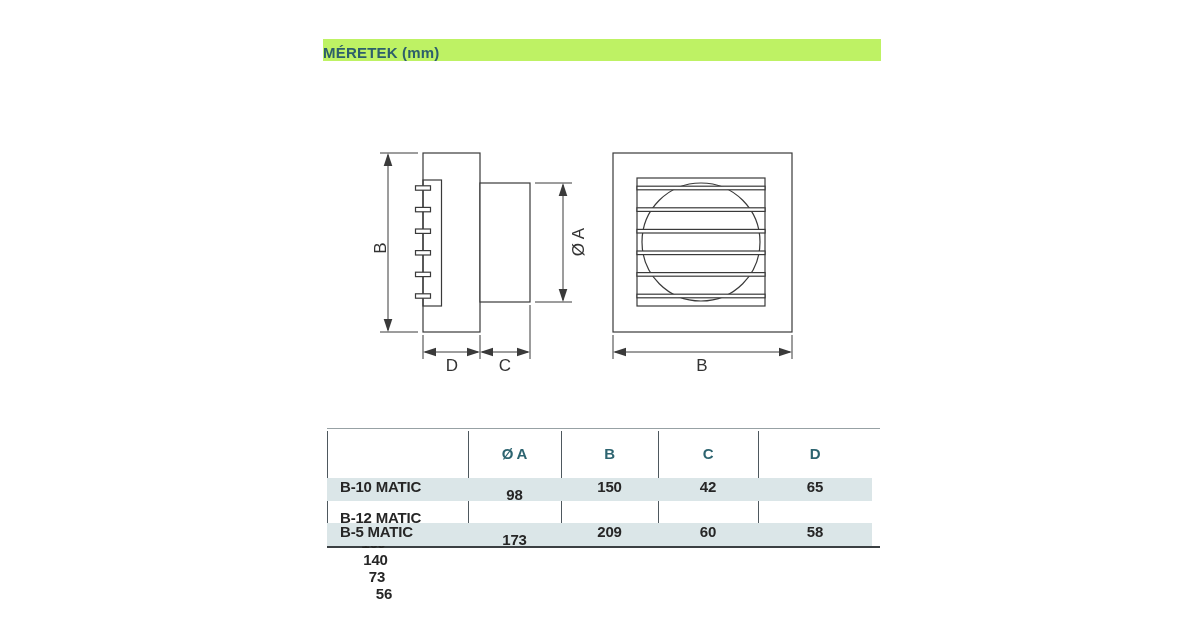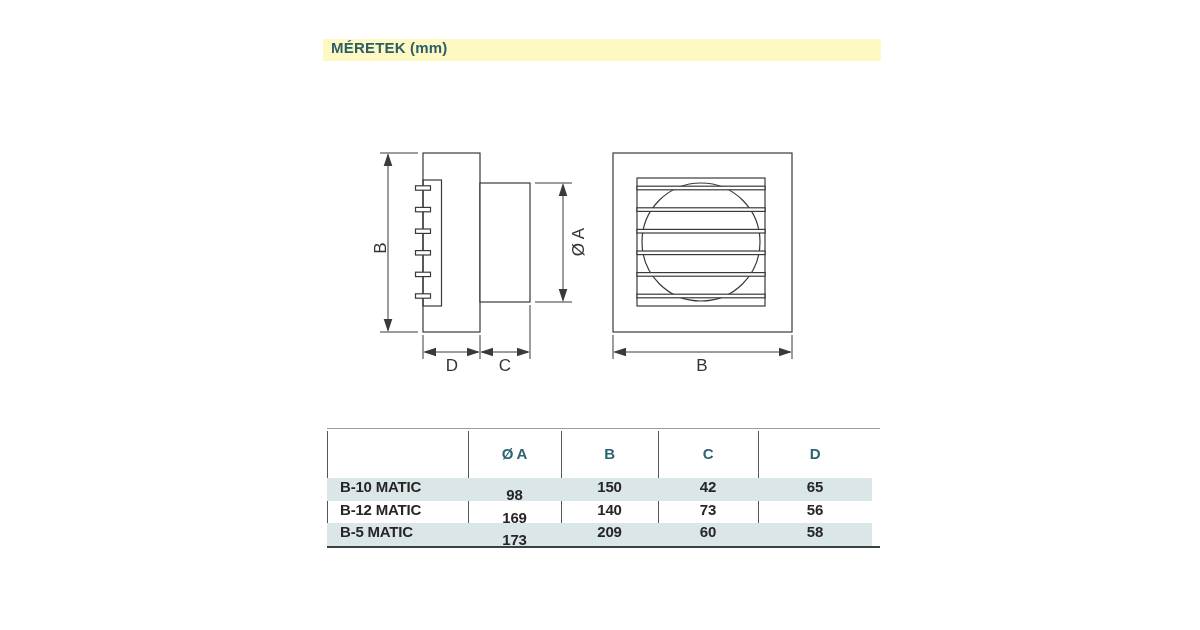--- a/index.html
+++ b/index.html
@@ -4,22 +4,22 @@
 <style>
   html,body { margin:0; padding:0; background:#ffffff; }
   .canvas {
     position:relative; width:1200px; height:630px; background:#ffffff;
     font-family:"Liberation Sans", sans-serif; overflow:hidden;
   }
 
   
   .title-bar {
     position:absolute; left:323px; top:39px; width:558px; height:22px;
-    background:#fef9c3; display:flex; align-items:flex-start;
-    padding-left:8px; box-sizing:border-box;
+    background:#bef264; display:flex; align-items:flex-end;
+    padding-left:0; box-sizing:border-box;
   }
   .title-text {
     font-size:15px; font-weight:700; color:#2d5f6b; letter-spacing:0.2px;
   }
 
   
   .diagram-svg { position:absolute; left:360px; top:130px; }
   .diagram-svg text {
     font-family:"Liberation Sans", sans-serif; font-size:17px; fill:#333333;
   }
@@ -41,21 +41,21 @@
     color:#2d6470; font-size:15px; font-weight:700; letter-spacing:-0.2px;
   }
   .th-a { left:141px; width:93px; } .th-b { left:234px; width:97px; }
   .th-c { left:331px; width:100px; } .th-d { left:431px; width:114px; }
 
   .trow {
     position:absolute; left:0; width:545px; display:flex; 
     color:#262626; font-size:15px; font-weight:700; letter-spacing:-0.2px;
   }
   .trow.shaded { background:#dbe6e8; }
-  .r0 { top:49px; height:23px; } .r1 { top:72px; height:22px; } .r2 { top:94px; height:23px; }
+  .r0 { top:49px; height:23px; } .r1 { top:80px; height:22px;flex-direction:column; } .r2 { top:94px; height:23px; }
   .cell-name { width:141px; padding-left:13px; box-sizing:border-box; }
   .cell-val { text-align:center; }
   .cv-a { width:93px;margin-top:8px; } .cv-b { width:97px; } .cv-c { width:100px; } .cv-d { width:114px; }
 </style>
 </head>
 <body>
 
 <div class="canvas">
 
   <div class="title-bar">

